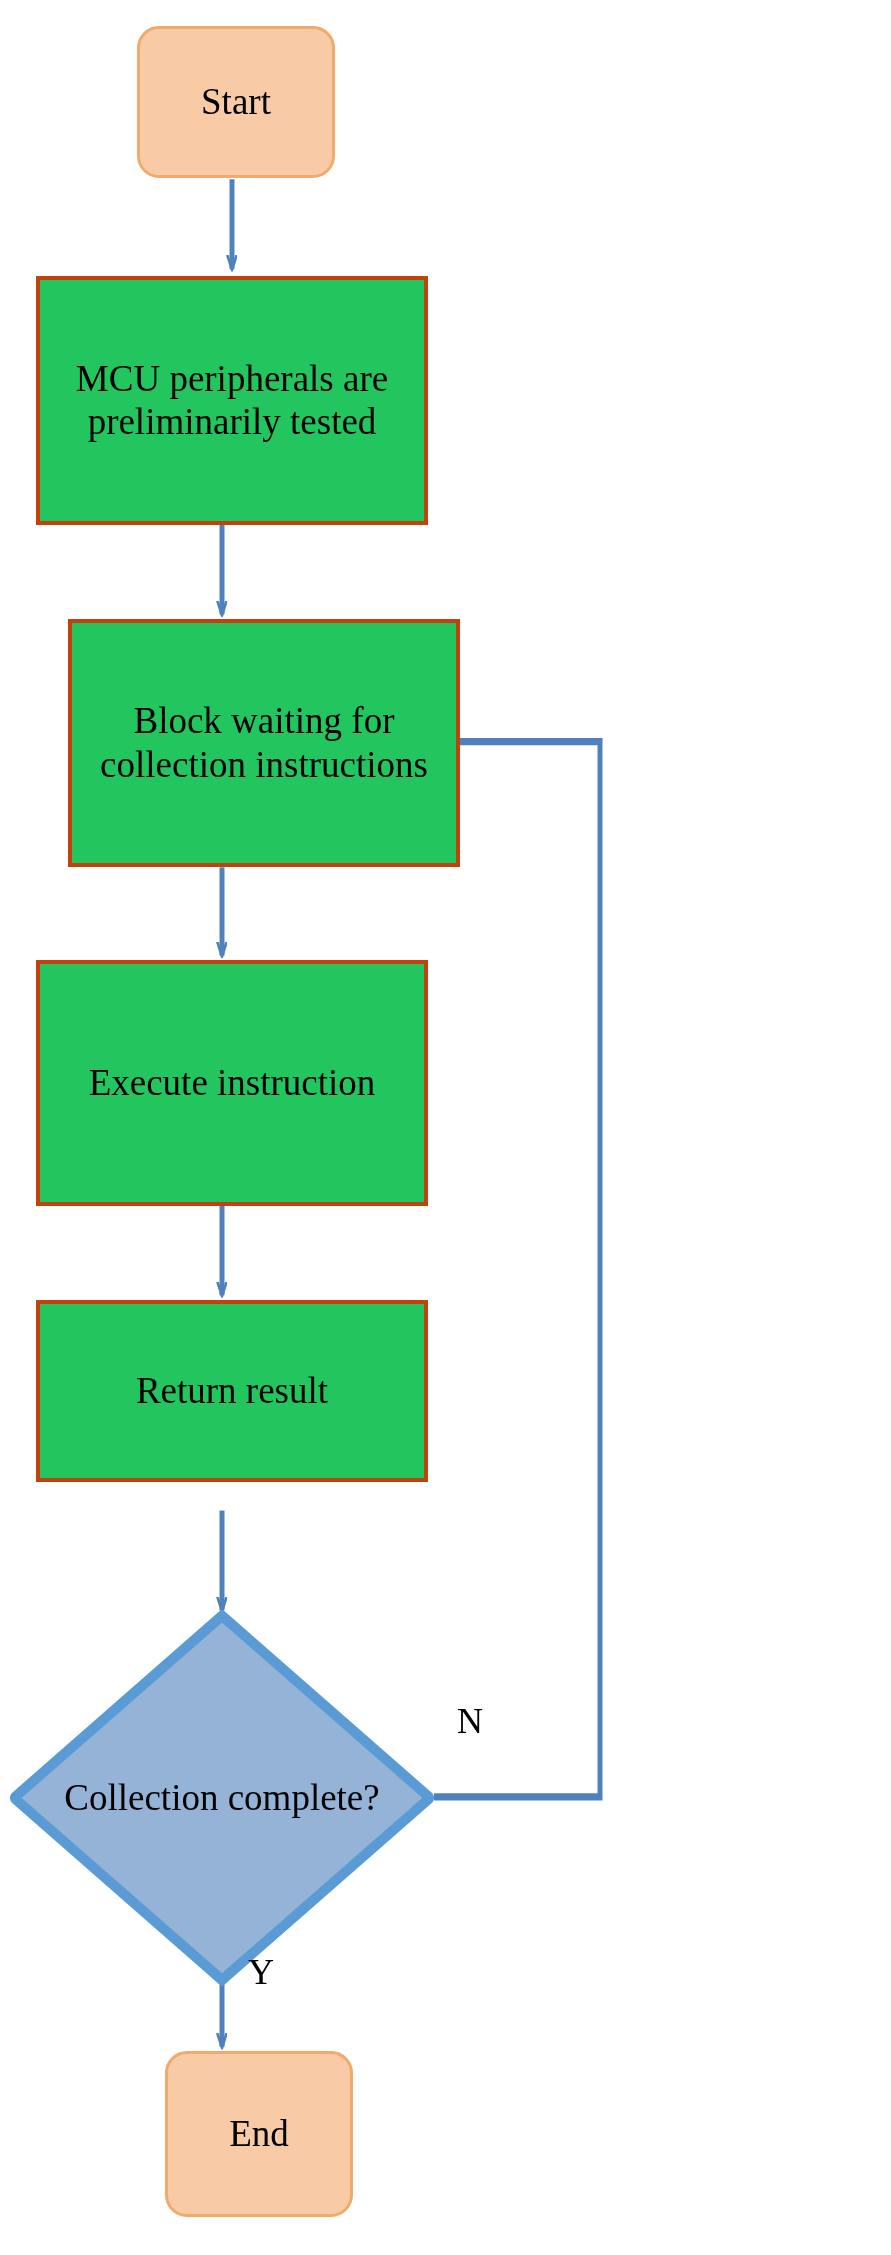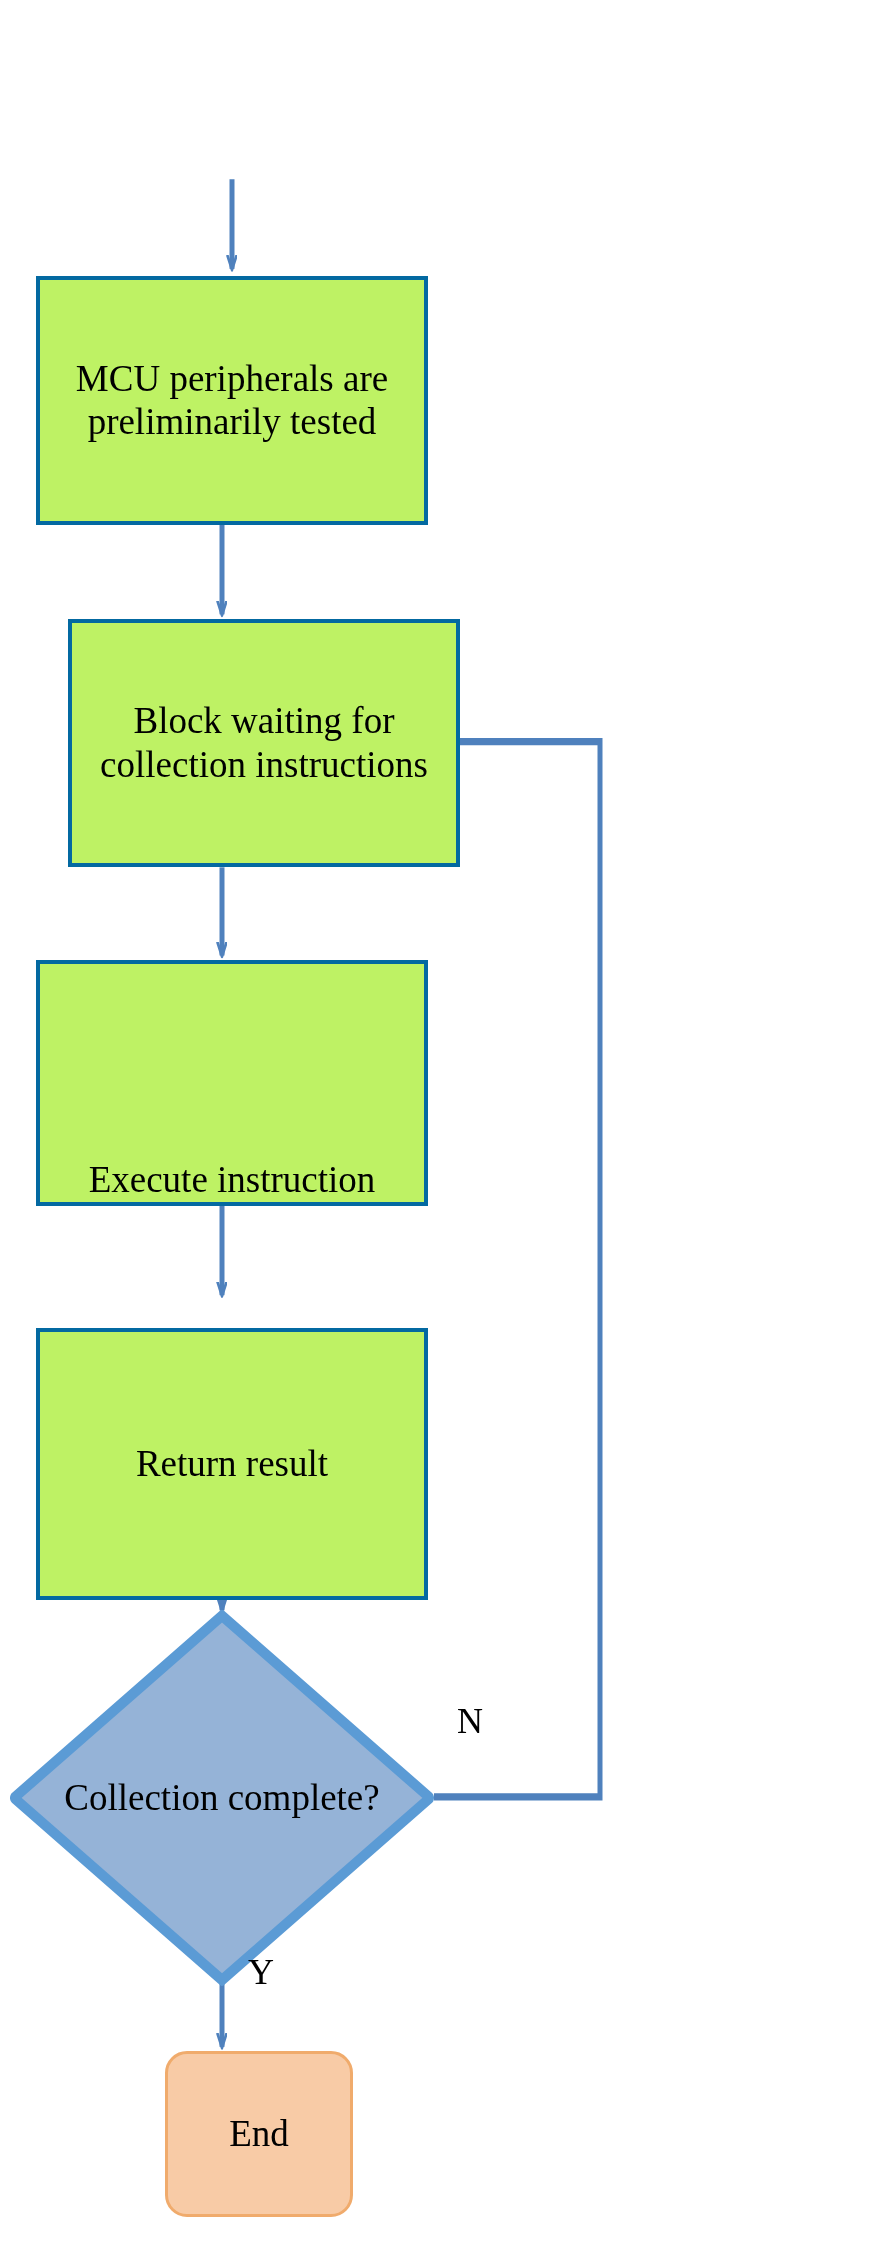--- a/index.html
+++ b/index.html
@@ -35,22 +35,22 @@
     color: #000000;
     line-height: 1.18;
   }
   .terminator {
     background: #f8cba6;
     border: 3px solid #f0ab6c;
     border-radius: 22px;
     font-size: 37px;
   }
   .process {
-    background: #bef264;
-    border: 4px solid #0369a1;
+    background: #22c55e;
+    border: 4px solid #c2410c;
     font-size: 37px;
   }
   .decision-wrap {
     position: absolute;
     display: flex;
     align-items: center;
     justify-content: center;
   }
   .decision-shape {
     position: absolute;
@@ -99,34 +99,37 @@
 
     <line x1="222" y1="832" x2="222" y2="896" stroke="#4f81bd" stroke-width="5" marker-end="url(#arrowhead)"></line>
 
     <line x1="222" y1="1045" x2="222" y2="1114" stroke="#4f81bd" stroke-width="5" marker-end="url(#arrowhead)"></line>
 
     <path d="M 434 1243 L 600 1243 L 600 513 L 438 513" fill="none" stroke="#4f81bd" stroke-width="5" marker-end="url(#arrowhead)"></path>
 
     <line x1="222" y1="1345" x2="222" y2="1416" stroke="#4f81bd" stroke-width="5" marker-end="url(#arrowhead)"></line>
   </svg>
 
+  <div class="node terminator" style="left: 137px; top: 26.0192px; width: 198px; height: 151.779px;">
+    <span class="node-text">Start</span>
+  </div>
 
   <div class="node process" style="left: 36px; top: 276.093px; width: 392px; height: 248.628px;">
     <span class="node-text">MCU peripherals are preliminarily tested</span>
   </div>
 
   <div class="node process" style="left: 36px; top: 618.679px; width: 392px; height: 248.628px; margin-left: 32px;">
     <span class="node-text">Block waiting for collection instructions</span>
   </div>
 
-  <div class="node process" style="left: 36px; top: 959.821px; width: 392px; height: 245.737px; align-items: flex-end;">
+  <div class="node process" style="left: 36px; top: 959.821px; width: 392px; height: 245.737px;">
     <span class="node-text">Execute instruction</span>
   </div>
 
-  <div class="node process" style="left: 36px; top: 1299.52px; width: 392px; height: 272px; margin-top: 28px;">
+  <div class="node process" style="left: 36px; top: 1299.52px; width: 392px; height: 182px;">
     <span class="node-text">Return result</span>
   </div>
 
   <div class="decision-wrap" style="left: 10px; top: 1610.3px; width: 424px; height: 375.833px;">
     <svg class="decision-shape" viewBox="0 0 424 260" preserveAspectRatio="none" xmlns="http://www.w3.org/2000/svg">
       <polygon points="212,4 420,130 212,256 4,130" fill="#95b3d7" stroke="#5b9bd5" stroke-width="8" stroke-linejoin="round"></polygon>
     </svg>
     <span class="decision-label">Collection complete?</span>
   </div>
 

